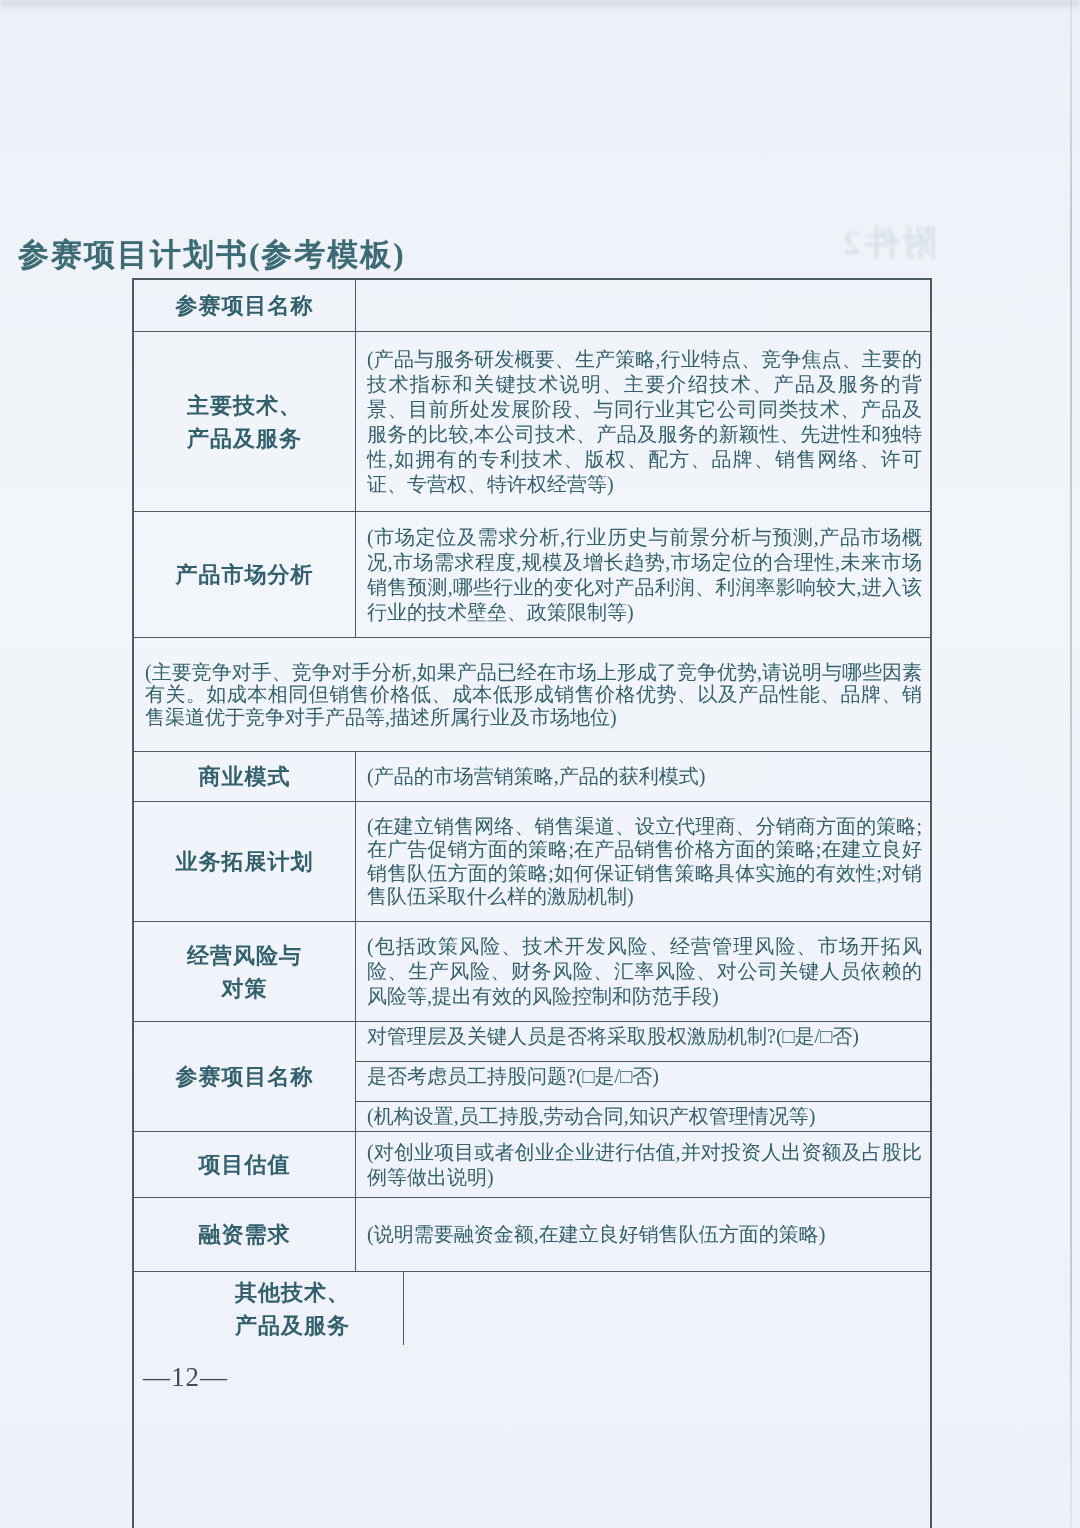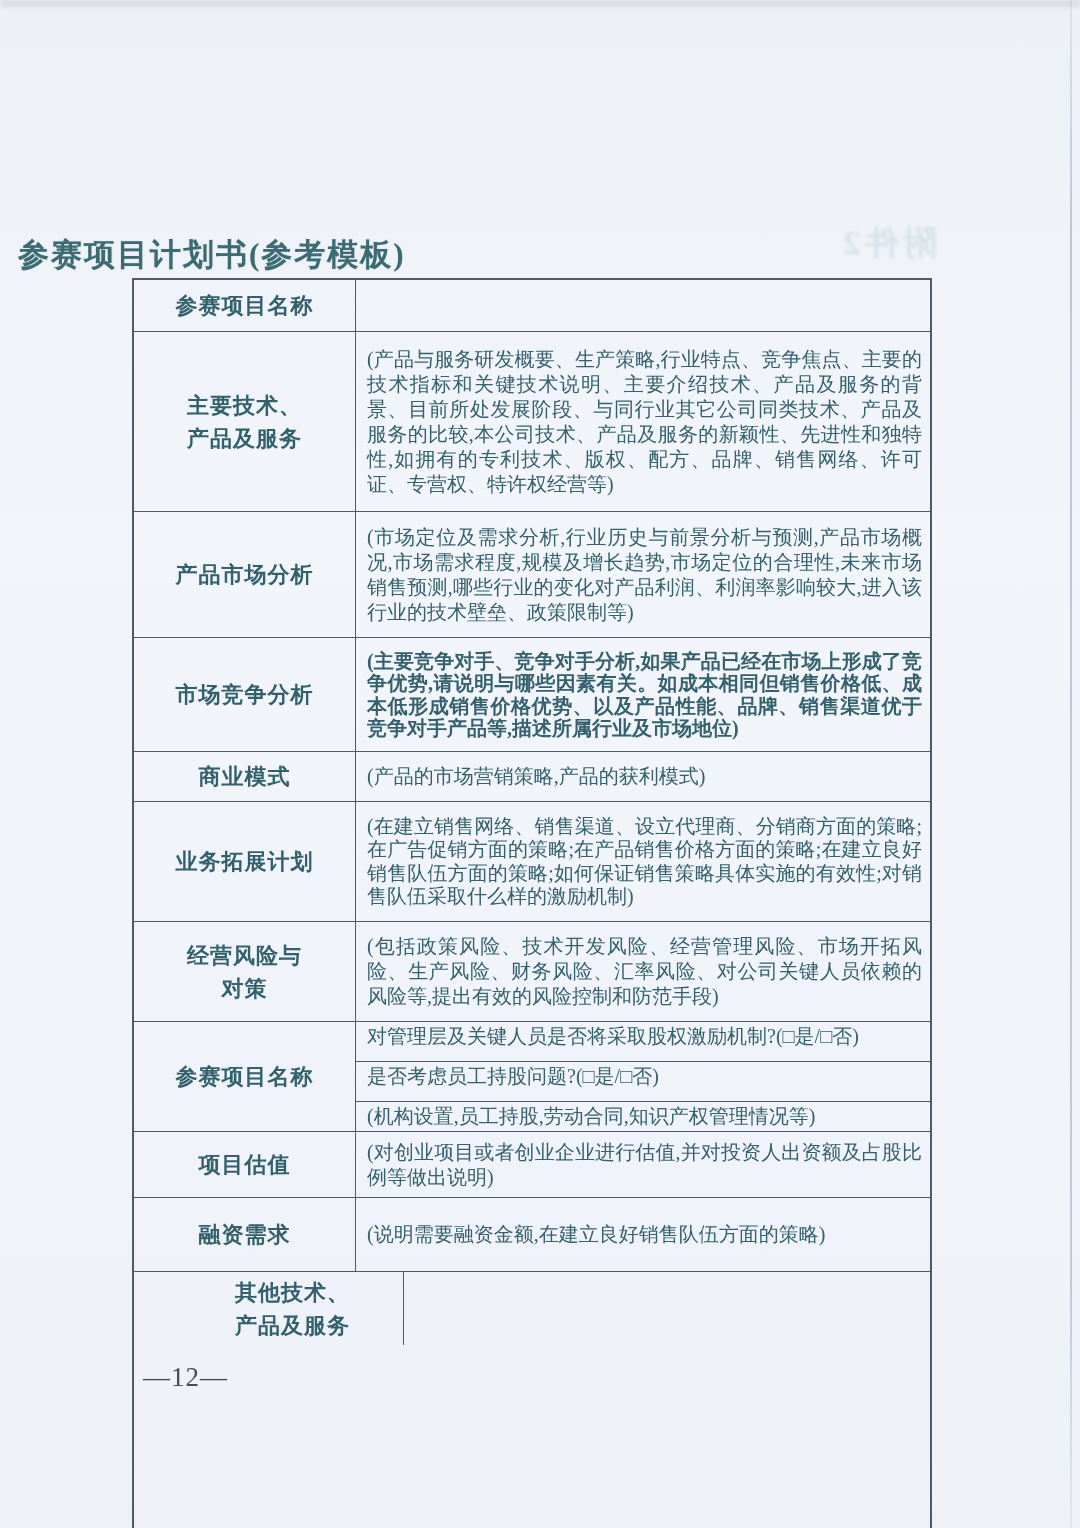--- a/index.html
+++ b/index.html
@@ -83,21 +83,21 @@
   }
   .subcell:last-child{border-bottom:none;}
   .txt{
     font-size:20px;
     line-height:25px;
     text-align:justify;
     word-break:break-all;
     width:100%;
     color:#34616d;
   }
-  .r3 .txt{line-height:22.4px;font-weight:bold;}
+  .r3 .txt{line-height:22.4px;}
   .r5 .txt{line-height:23.4px;}
   .pageno{
     position:absolute;left:143px;top:1362px;
     font-size:27px;color:#414f5d;letter-spacing:1px;
   }
 </style>
 </head>
 <body>
 
 <div class="page">
@@ -125,21 +125,20 @@
     </div>
 
     <div class="row r2">
       <div class="lbl">产品市场分析</div>
       <div class="cnt">
         <div class="txt">(市场定位及需求分析,行业历史与前景分析与预测,产品市场概况,市场需求程度,规模及增长趋势,市场定位的合理性,未来市场销售预测,哪些行业的变化对产品利润、利润率影响较大,进入该行业的技术壁垒、政策限制等)</div>
       </div>
     </div>
 
     <div class="row r3">
-      <div class="lbl">市场竞争分析</div>
       <div class="cnt">
         <div class="txt">(主要竞争对手、竞争对手分析,如果产品已经在市场上形成了竞争优势,请说明与哪些因素有关。如成本相同但销售价格低、成本低形成销售价格优势、以及产品性能、品牌、销售渠道优于竞争对手产品等,描述所属行业及市场地位)</div>
       </div>
     </div>
 
     <div class="row r4">
       <div class="lbl">商业模式</div>
       <div class="cnt">
         <div class="txt">(产品的市场营销策略,产品的获利模式)</div>
       </div>

